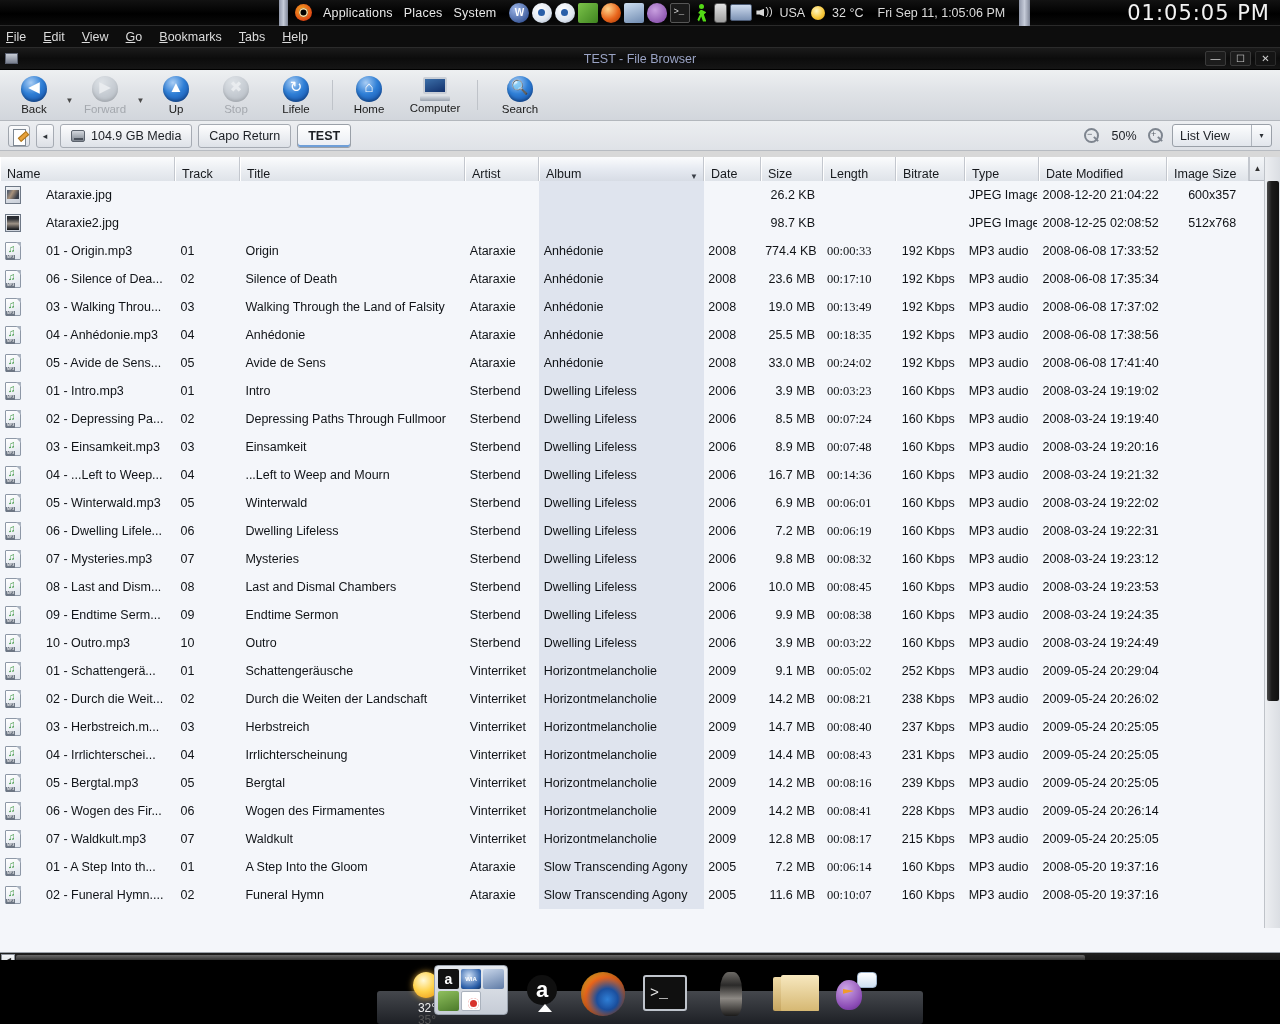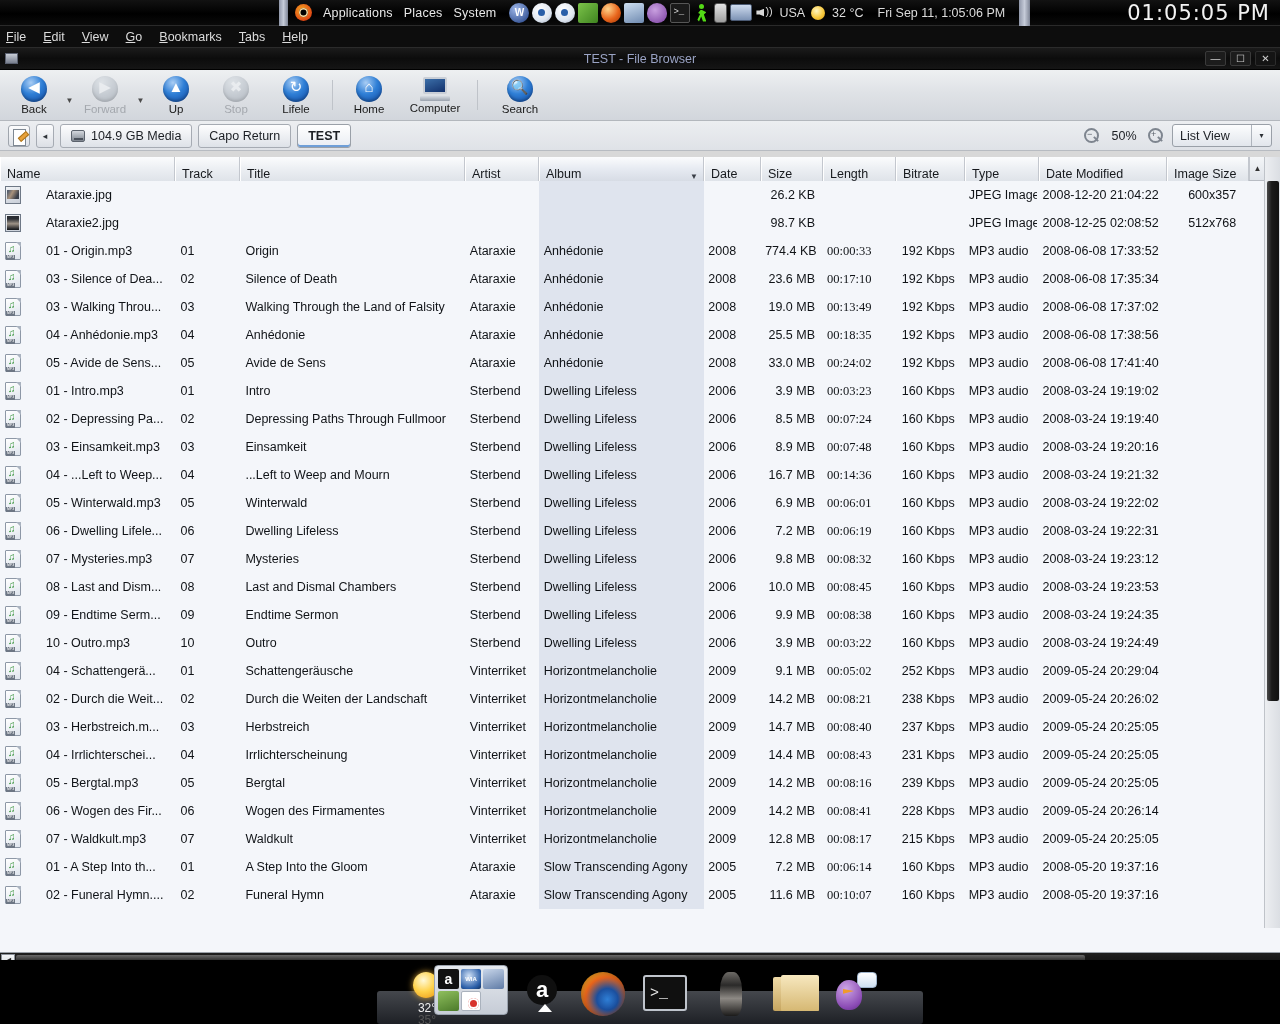--- a/index.html
+++ b/index.html
@@ -598,21 +598,21 @@
           <div class="cell c-imgsize"></div>
         </div>
         <div class="row">
           <div class="albumbg"></div>
           <div class="cell c-name">
             <span class="ico-mp3">
               <span class="pg"></span>
               <span class="note">♫</span>
               <span class="tag">MP3</span>
             </span>
-            <span>03 - Silence of Dea...</span>
+            <span>06 - Silence of Dea...</span>
           </div>
           <div class="cell c-track">02</div>
           <div class="cell c-title">Silence of Death</div>
           <div class="cell c-artist">Ataraxie</div>
           <div class="cell c-album">Anhédonie</div>
           <div class="cell c-date">2008</div>
           <div class="cell c-size">23.6 MB</div>
           <div class="cell c-length">00:17:10</div>
           <div class="cell c-bitrate">192 Kbps</div>
           <div class="cell c-type">MP3 audio</div>
@@ -906,21 +906,21 @@
           <div class="cell c-imgsize"></div>
         </div>
         <div class="row">
           <div class="albumbg"></div>
           <div class="cell c-name">
             <span class="ico-mp3">
               <span class="pg"></span>
               <span class="note">♫</span>
               <span class="tag">MP3</span>
             </span>
-            <span>04 - Schattengerä...</span>
+            <span>01 - Schattengerä...</span>
           </div>
           <div class="cell c-track">01</div>
           <div class="cell c-title">Schattengeräusche</div>
           <div class="cell c-artist">Vinterriket</div>
           <div class="cell c-album">Horizontmelancholie</div>
           <div class="cell c-date">2009</div>
           <div class="cell c-size">9.1 MB</div>
           <div class="cell c-length">00:05:02</div>
           <div class="cell c-bitrate">252 Kbps</div>
           <div class="cell c-type">MP3 audio</div>

